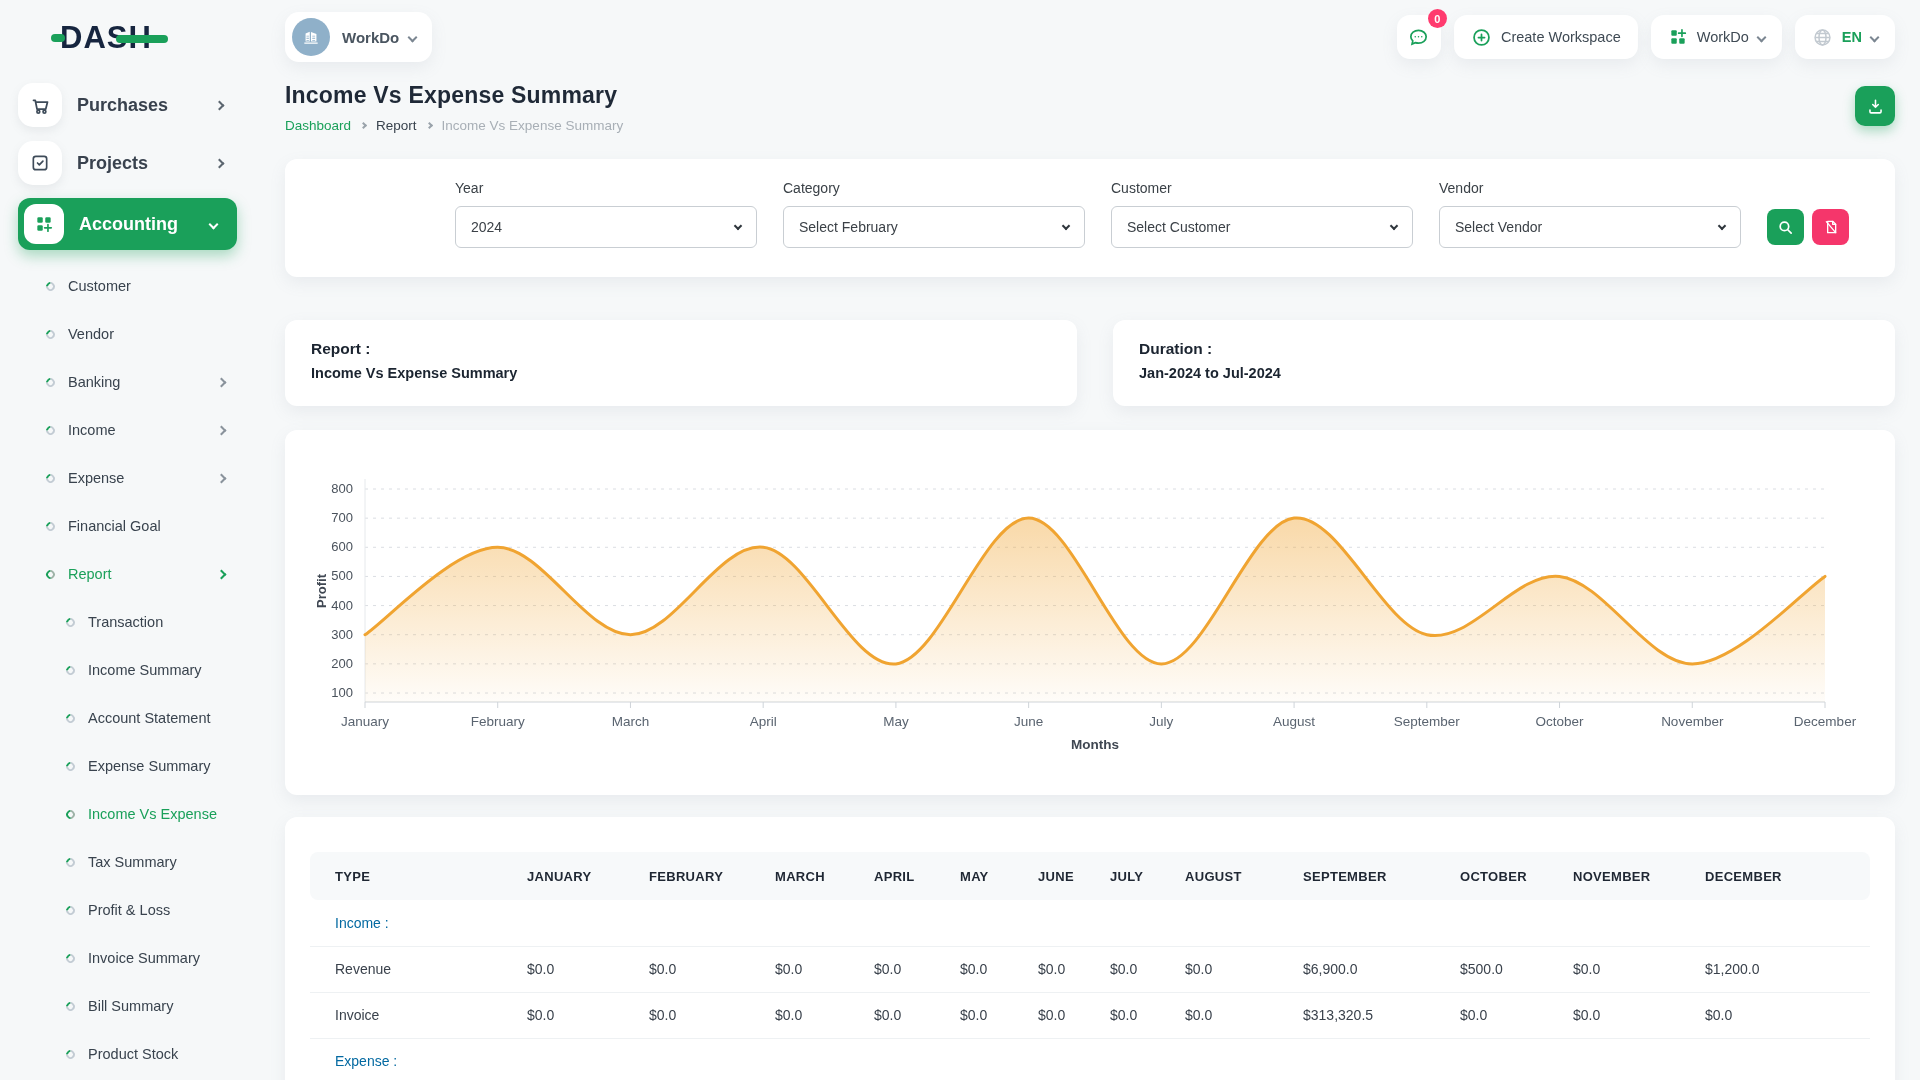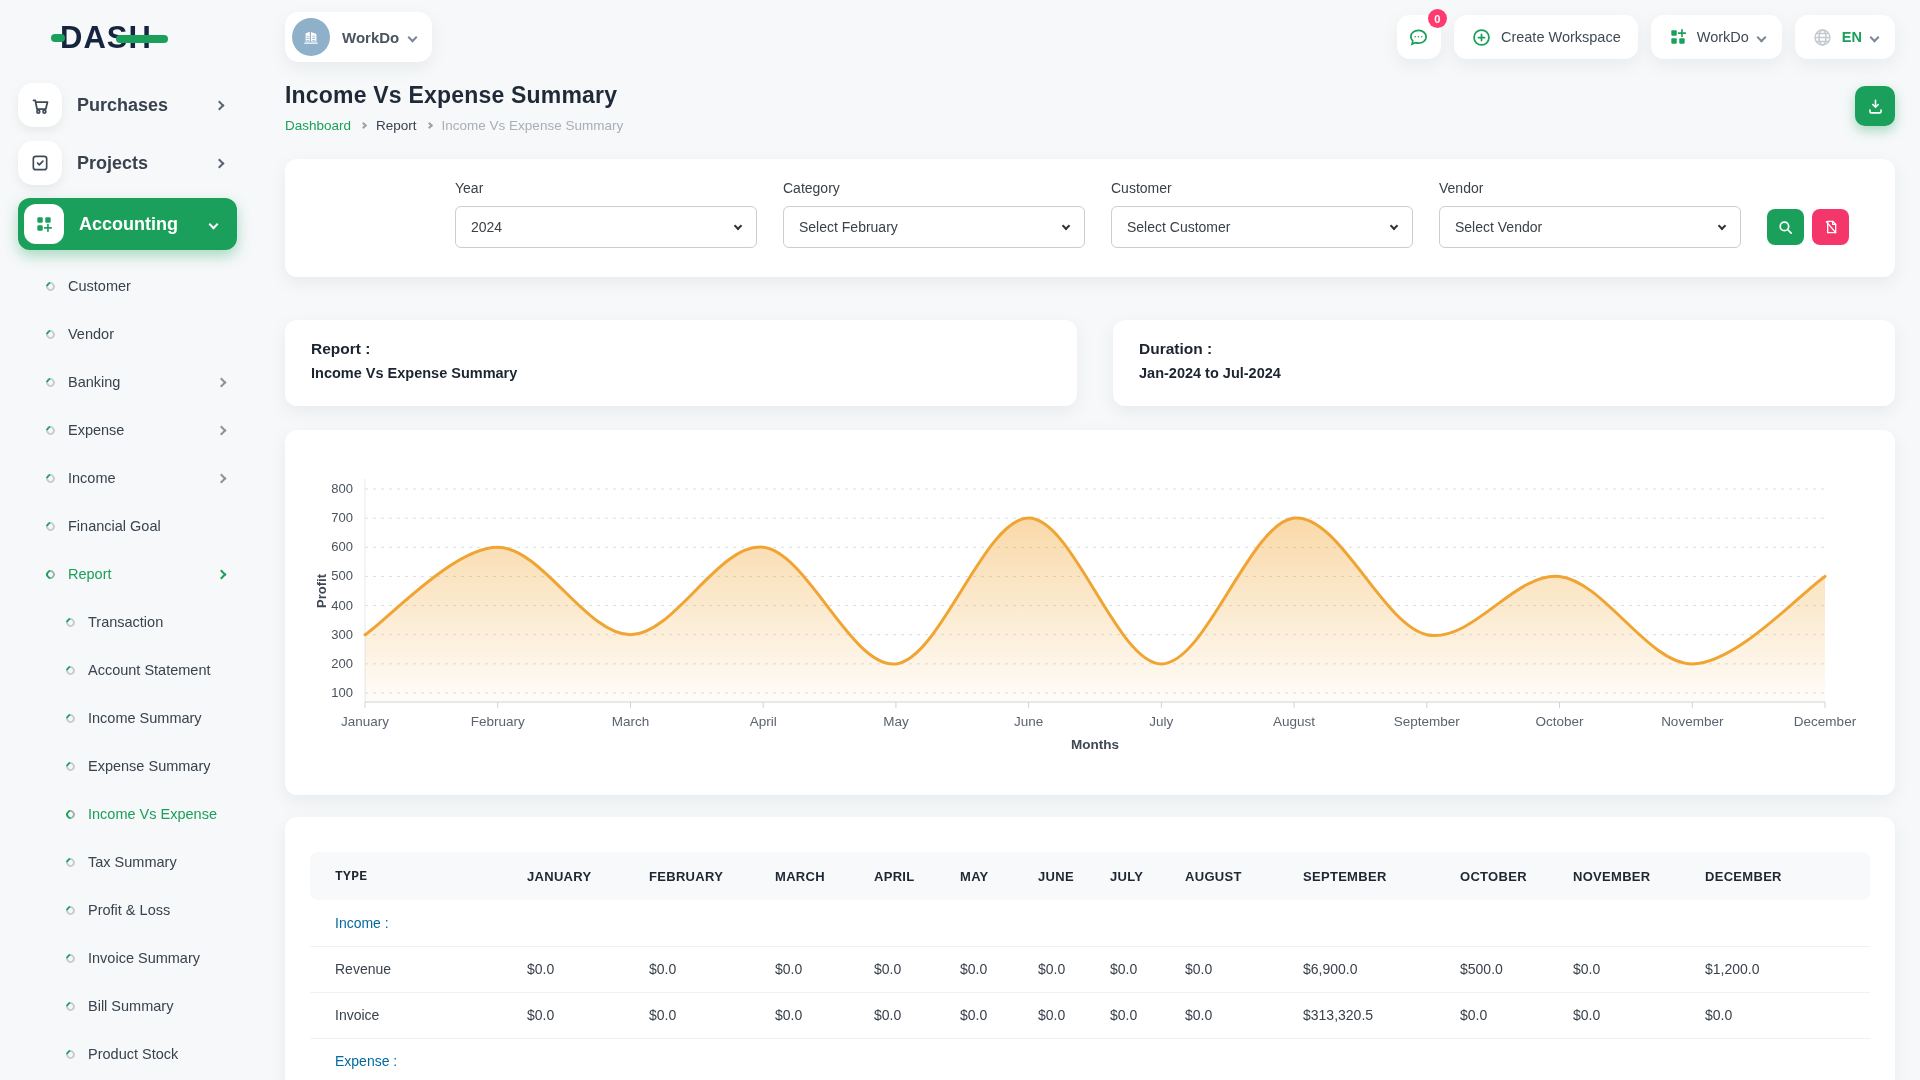--- a/index.html
+++ b/index.html
@@ -85,21 +85,21 @@
   .info-card.left{width:792px;}
   .info-card.right{flex:1;}
   .info-card .t1{font-size:15.5px;font-weight:700;color:#1b2430;}
   .info-card .t2{font-size:14.5px;font-weight:700;color:#1b2430;margin-top:7px;}
 
   .chart-card{margin-top:24px;height:365px;padding:20px 0 0 0;}
   .table-card{margin-top:22px;padding:35px 25px 20px 25px;height:300px;}
   table{border-collapse:collapse;table-layout:fixed;width:1560px;}
   thead th{background:#f7f9fa;font-size:13px;font-weight:700;color:#1f2733;text-transform:uppercase;
            letter-spacing:.3px;text-align:left;height:48px;padding:0 12px;}
-  thead th:first-child{padding-left:25px;border-top-left-radius:8px;border-bottom-left-radius:8px;font-family:Liberation Mono, monospace;}
+  thead th:first-child{padding-left:25px;border-top-left-radius:8px;border-bottom-left-radius:8px;}
   thead th:last-child{border-top-right-radius:8px;border-bottom-right-radius:8px;}
   tbody td{height:46px;border-bottom:1px solid #eef1f3;font-size:14px;color:#3a424c;padding:0 12px;}
   tbody td:first-child{padding-left:25px;}
   tbody tr.section td{color:#0369a1;}
 </style>
 </head>
 <body>
 
 <div class="app">
 
@@ -153,51 +153,51 @@
           <span class="dot"></span>
           <span>Vendor</span>
         </li>
       <li>
           <span class="dot"></span>
           <span>Banking</span>
           <span class="chev chev-r"></span>
         </li>
       <li>
           <span class="dot"></span>
+          <span>Income</span>
+          <span class="chev chev-r"></span>
+        </li>
+      <li>
+          <span class="dot"></span>
           <span>Expense</span>
           <span class="chev chev-r"></span>
         </li>
       <li>
           <span class="dot"></span>
-          <span>Income</span>
-          <span class="chev chev-r"></span>
-        </li>
-      <li>
-          <span class="dot"></span>
           <span>Financial Goal</span>
         </li>
       <li class="green">
           <span class="dot"></span>
           <span>Report</span>
           <span class="chev chev-r"></span>
         </li>
     </ul>
 
     <ul class="subnav lvl2">
       <li>
           <span class="dot"></span>
           <span>Transaction</span>
         </li>
       <li>
           <span class="dot"></span>
+          <span>Income Summary</span>
+        </li>
+      <li>
+          <span class="dot"></span>
           <span>Account Statement</span>
-        </li>
-      <li>
-          <span class="dot"></span>
-          <span>Income Summary</span>
         </li>
       <li>
           <span class="dot"></span>
           <span>Expense Summary</span>
         </li>
       <li class="green">
           <span class="dot"></span>
           <span>Income Vs Expense</span>
         </li>
       <li>

